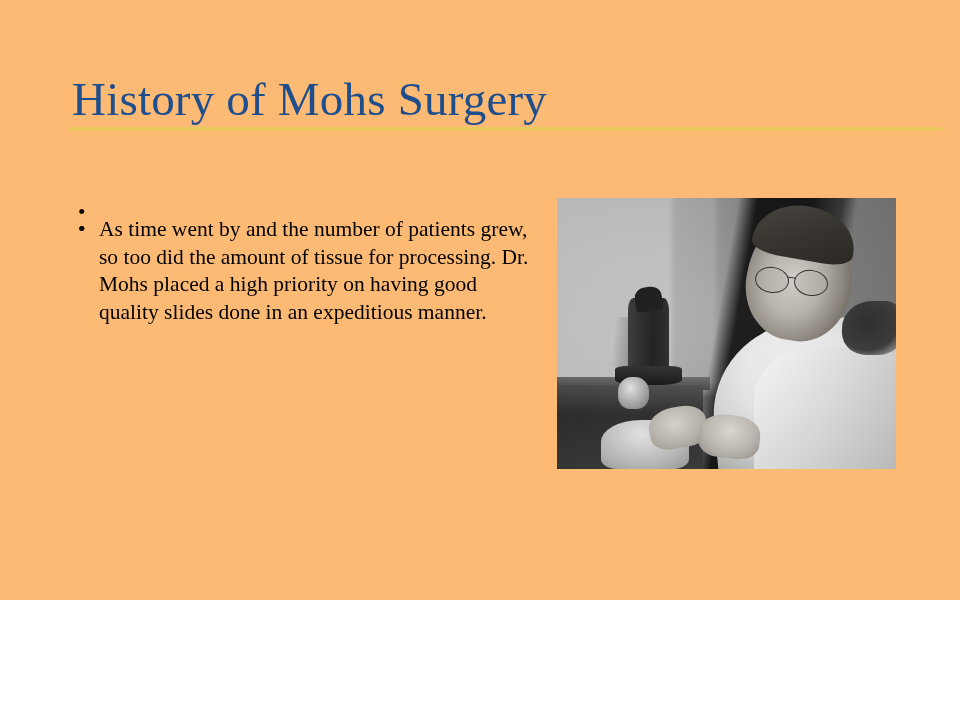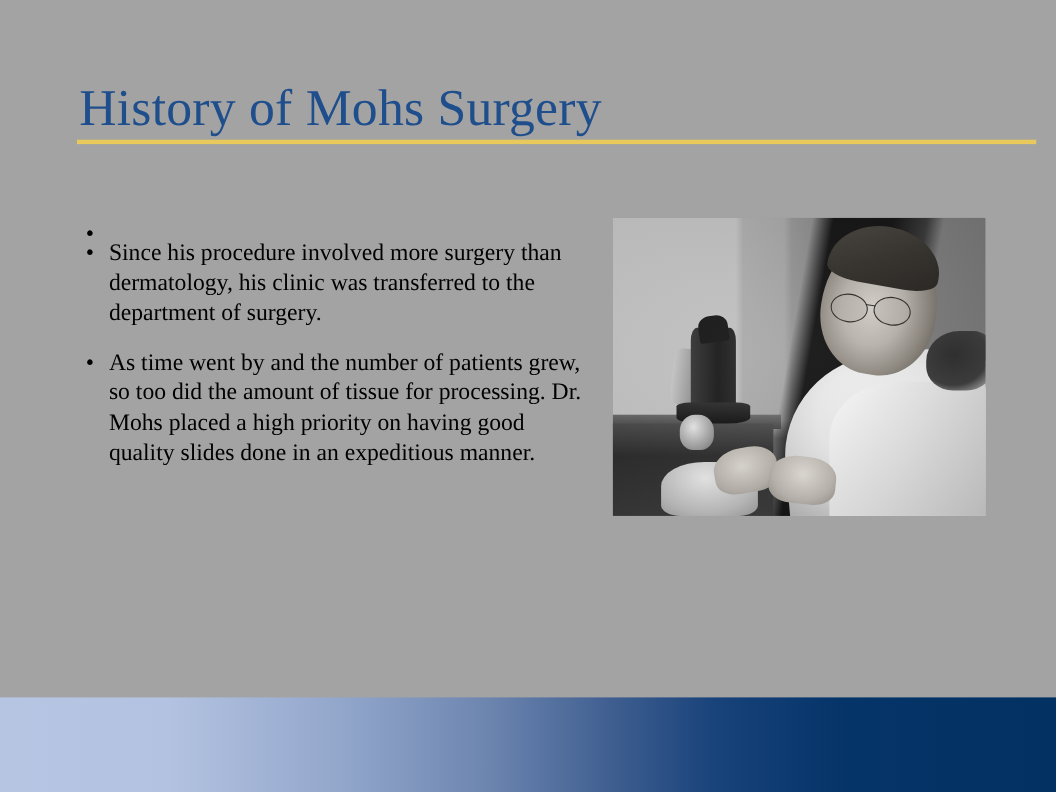--- a/index.html
+++ b/index.html
@@ -8,22 +8,22 @@
     padding: 0;
     background: #ffffff;
   }
   body {
     font-family: "Liberation Serif", "DejaVu Serif", serif;
   }
 
   .slide {
     position: relative;
     width: 960px;
-    height: 720px;
-    background: #a3a3a3;
+    height: 600px;
+    background: #fdba74;
     overflow: hidden;
   }
 
   
   .slide-title {
     position: absolute;
     left: 72px;
     top: 71px;
     width: 860px;
     font-family: "Liberation Serif", "DejaVu Serif", serif;
@@ -297,21 +297,20 @@
   <div class="title-rule"></div>
 
   <div class="body-block">
 
     <div class="bullet-item">
       <span class="bullet-dot">•</span>
     </div>
 
     <div class="bullet-item">
       <span class="bullet-dot">•</span>
-      <span>Since his procedure involved more surgery than dermatology, his clinic was transferred to the department of surgery.</span>
     </div>
 
     <div class="bullet-item">
       <span class="bullet-dot">•</span>
       <span>As time went by and the number of patients grew, so too did the amount of tissue for processing. Dr. Mohs placed a high priority on having good quality slides done in an expeditious manner.</span>
     </div>
 
   </div>
 
   <div class="photo-frame">

